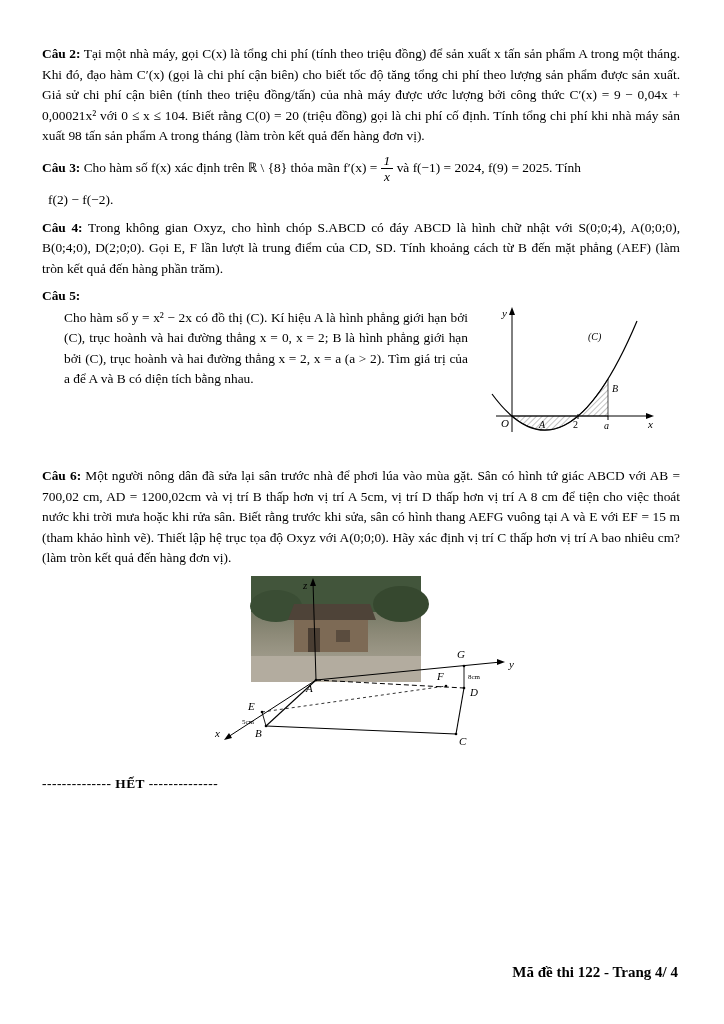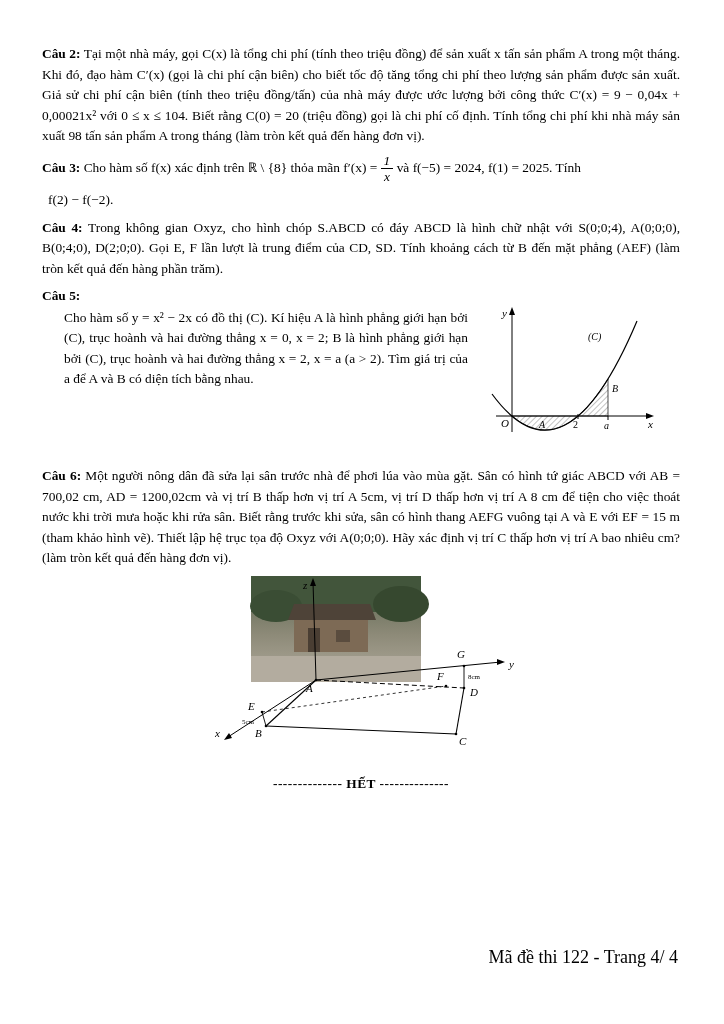--- a/index.html
+++ b/index.html
@@ -10,38 +10,38 @@
   }
   .content{padding:44px 44px 0 42px;}
   p.q{margin:0 0 7px;text-align:justify;}
   p.q b{font-weight:bold;}
   .indent{padding-left:6px;}
   .q5-label{margin:6px 0 1px;font-weight:bold;}
   .q5-row{display:flex;margin:0 16px 16px;}
   .q5-text{width:462px;text-align:justify;padding-left:6px;}
   .q5-figwrap{flex:0 0 auto;margin-left:16px;margin-top:-4px;}
   .fig6-wrap{text-align:center;margin:6px 0 4px;}
-  .het{text-align:center;font-weight:bold;margin-top:12px;letter-spacing:.5px;}
-  .footer{position:absolute;right:46px;bottom:52px;font-size:18px;}
+  .het{text-align:left;font-weight:bold;margin-top:12px;letter-spacing:.5px;}
+  .footer{position:absolute;right:46px;bottom:40px;font-size:15px;font-weight:bold;}
   .frac{display:inline-block;vertical-align:-0.7em;text-align:center;line-height:1;font-style:italic;}
   .frac .num{display:block;padding:0 3px 1px;}
   .frac .den{display:block;border-top:1px solid #000;padding:1px 3px 0;}
   svg text{font-family:"Liberation Serif",serif;}
 </style>
 </head>
 <body>
 
 <div class="content">
 
   <p class="q">
     <b>Câu 2:</b><span> Tại một nhà máy, gọi C(x) là tổng chi phí (tính theo triệu đồng) để sản xuất x tấn sản phẩm A trong một tháng. Khi đó, đạo hàm C′(x) (gọi là chi phí cận biên) cho biết tốc độ tăng tổng chi phí theo lượng sản phẩm được sản xuất. Giả sử chi phí cận biên (tính theo triệu đồng/tấn) của nhà máy được ước lượng bởi công thức C′(x) = 9 − 0,04x + 0,00021x² với 0 ≤ x ≤ 104. Biết rằng C(0) = 20 (triệu đồng) gọi là chi phí cố định. Tính tổng chi phí khi nhà máy sản xuất 98 tấn sản phẩm A trong tháng (làm tròn kết quả đến hàng đơn vị).</span>
   </p>
 
   <p class="q">
-    <b>Câu 3:</b><span> Cho hàm số f(x) xác định trên ℝ \ {8} thỏa mãn f′(x) = </span><span class="frac"><span class="num">1</span><span class="den">x</span></span><span> và f(−5) = 2024, f(1) = 2025. Tính</span>
+    <b>Câu 3:</b><span> Cho hàm số f(x) xác định trên ℝ \ {8} thỏa mãn f′(x) = </span><span class="frac"><span class="num">1</span><span class="den">x</span></span><span> và f(−1) = 2024, f(9) = 2025. Tính</span>
   </p>
   <p class="q indent">f(2) − f(−2).</p>
 
   <p class="q">
     <b>Câu 4:</b><span> Trong không gian Oxyz, cho hình chóp S.ABCD có đáy ABCD là hình chữ nhật với S(0;0;4), A(0;0;0), B(0;4;0), D(2;0;0). Gọi E, F lần lượt là trung điểm của CD, SD. Tính khoảng cách từ B đến mặt phẳng (AEF) (làm tròn kết quả đến hàng phần trăm).</span>
   </p>
 
   <p class="q5-label">Câu 5:</p>
   <div class="q5-row">
     <div class="q5-text">Cho hàm số y = x² − 2x có đồ thị (C). Kí hiệu A là hình phẳng giới hạn bởi (C), trục hoành và hai đường thẳng x = 0, x = 2; B là hình phẳng giới hạn bởi (C), trục hoành và hai đường thẳng x = 2, x = a (a &gt; 2). Tìm giá trị của a để A và B có diện tích bằng nhau.</div>

